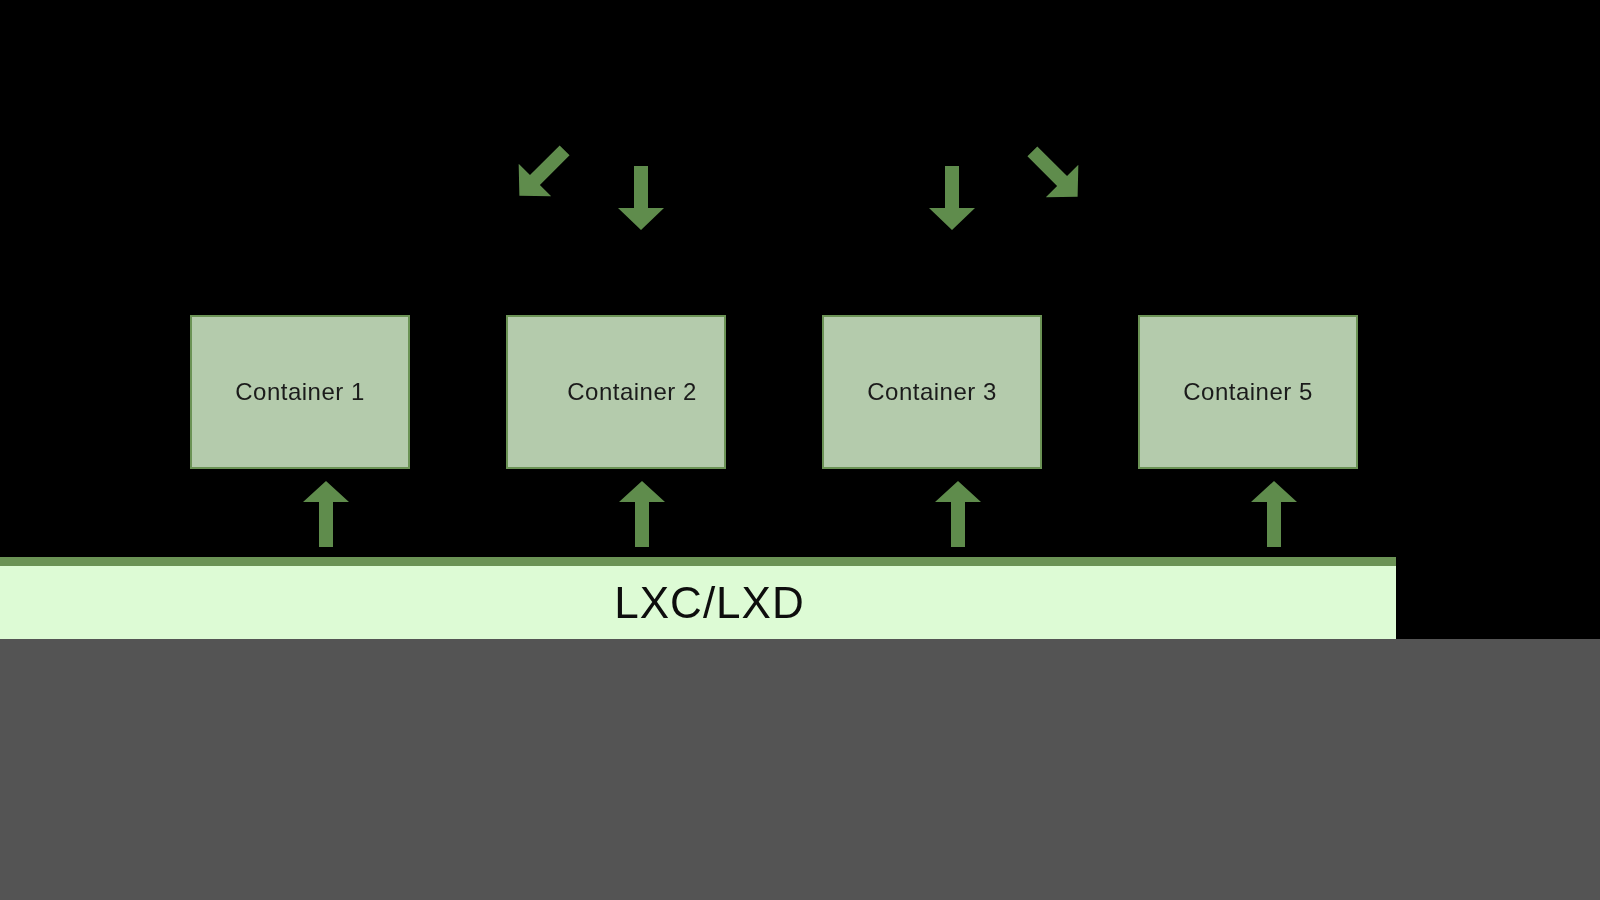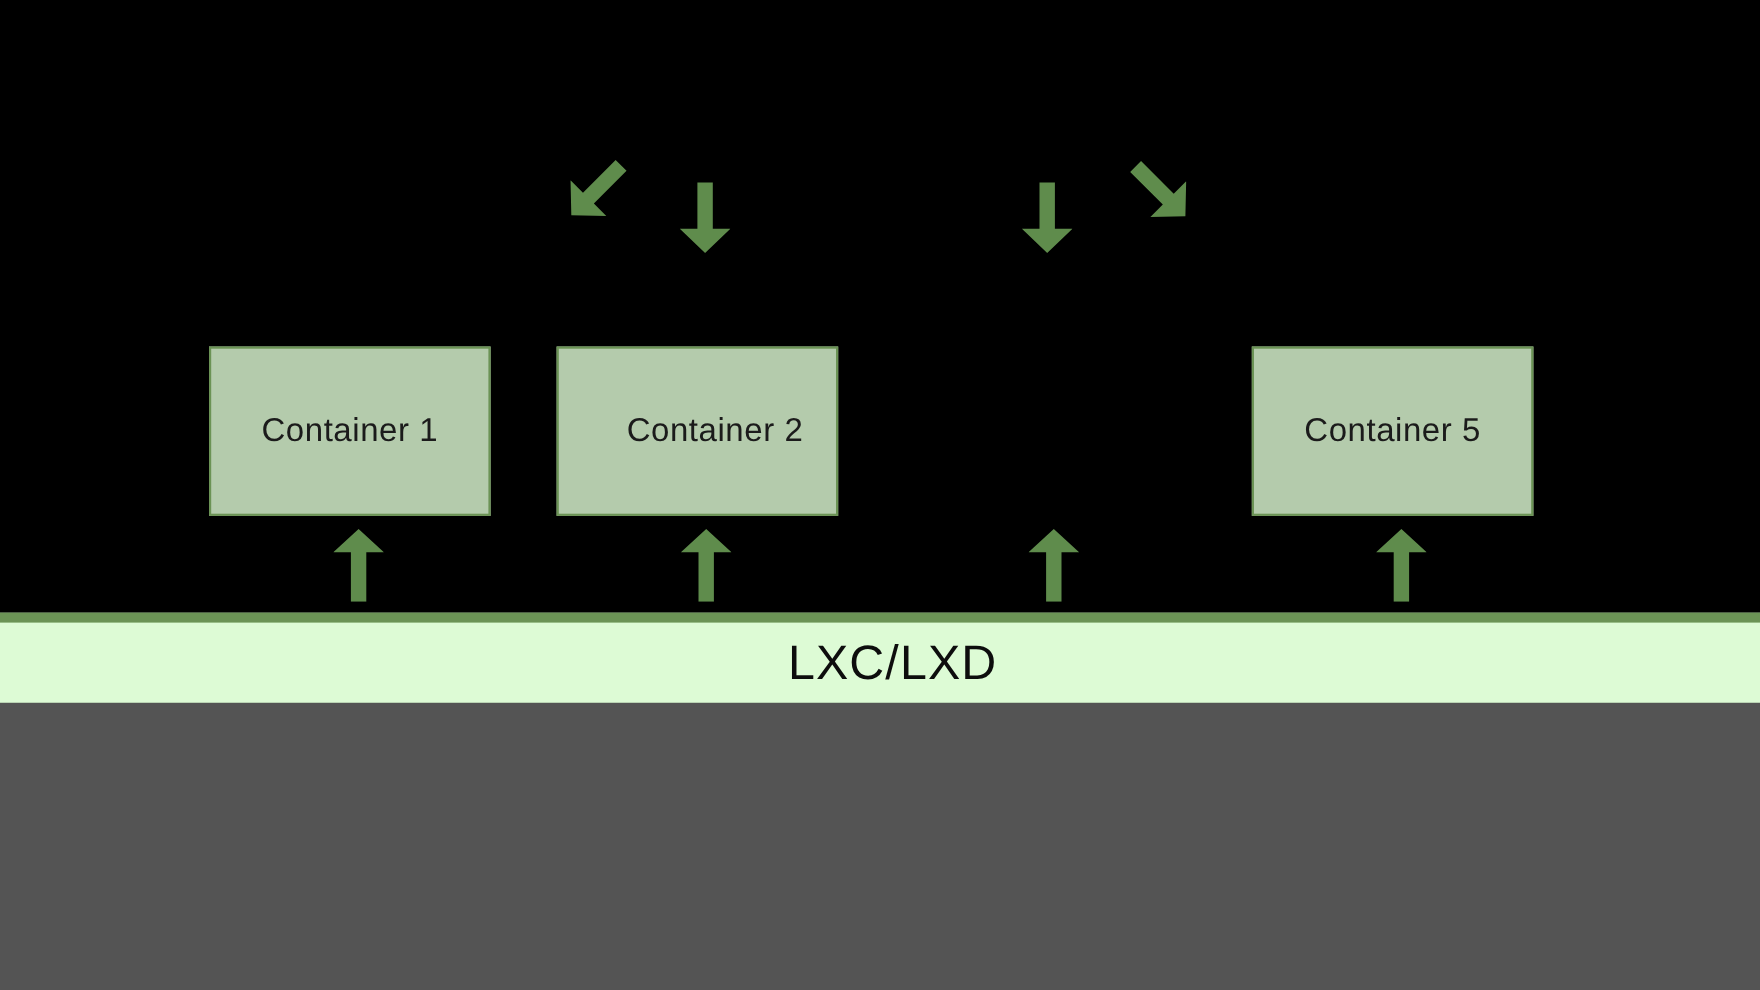--- a/index.html
+++ b/index.html
@@ -29,33 +29,33 @@
   .arrow-down-2{left:929px;top:165px;}
   .arrow-diag-left{left:519px;top:140px;transform:rotate(45deg);}
   .arrow-diag-right{left:1032px;top:141px;transform:rotate(-45deg);}
   .up-1{left:303px;top:481px;}
   .up-2{left:619px;top:481px;}
   .up-3{left:935px;top:481px;}
   .up-4{left:1251px;top:481px;}
 
   
   .container-box{
-    position:absolute;top:315px;width:256px;height:154px;
+    position:absolute;top:315px;width:220px;height:154px;
     box-sizing:border-box;
     background:var(--box-fill);
     border:2px solid var(--border-green);
     display:flex;align-items:center;justify-content:center;
-    font-size:30px;color:var(--text-dark);
+    font-size:24px;color:var(--text-dark);
     letter-spacing:0.5px;
   }
   .cb-1{left:190px;} .cb-2{left:506px;padding-left:32px;} .cb-3{left:822px;} .cb-4{left:1138px;}
 
   
   .layer-bar{
-    position:absolute;left:0;top:557px;width:1600px;height:82px;
+    position:absolute;left:0;top:557px;width:1396px;height:82px;
     box-sizing:border-box;
     background:var(--bar-fill);
     border-top:9px solid var(--border-green);
     display:flex;align-items:center;justify-content:center;padding-left:23px;
   }
   .layer-bar-label{
     font-size:44px;color:#0d0d0d;letter-spacing:1px;
   }
 
   
@@ -89,20 +89,23 @@
         <path class="arrow-fill" d="M16,0 h14 v42 h16 L23,64 L0,42 h16 Z"></path>
       </svg>
   </div>
 
   <div class="container-box cb-1">
     <span>Container 1</span>
   </div>
   <div class="container-box cb-2">
     <span>Container 2</span>
   </div>
+  <div class="container-box cb-3">
+    <span>Container 3</span>
+  </div>
   <div class="container-box cb-4">
     <span>Container 5</span>
   </div>
 
   <div class="arrow up-1">
     <svg viewBox="0 0 46 66">
         <path class="arrow-fill" d="M23,0 L46,21 H30 V66 H16 V21 H0 Z"></path>
       </svg>
   </div>
   <div class="arrow up-2">

